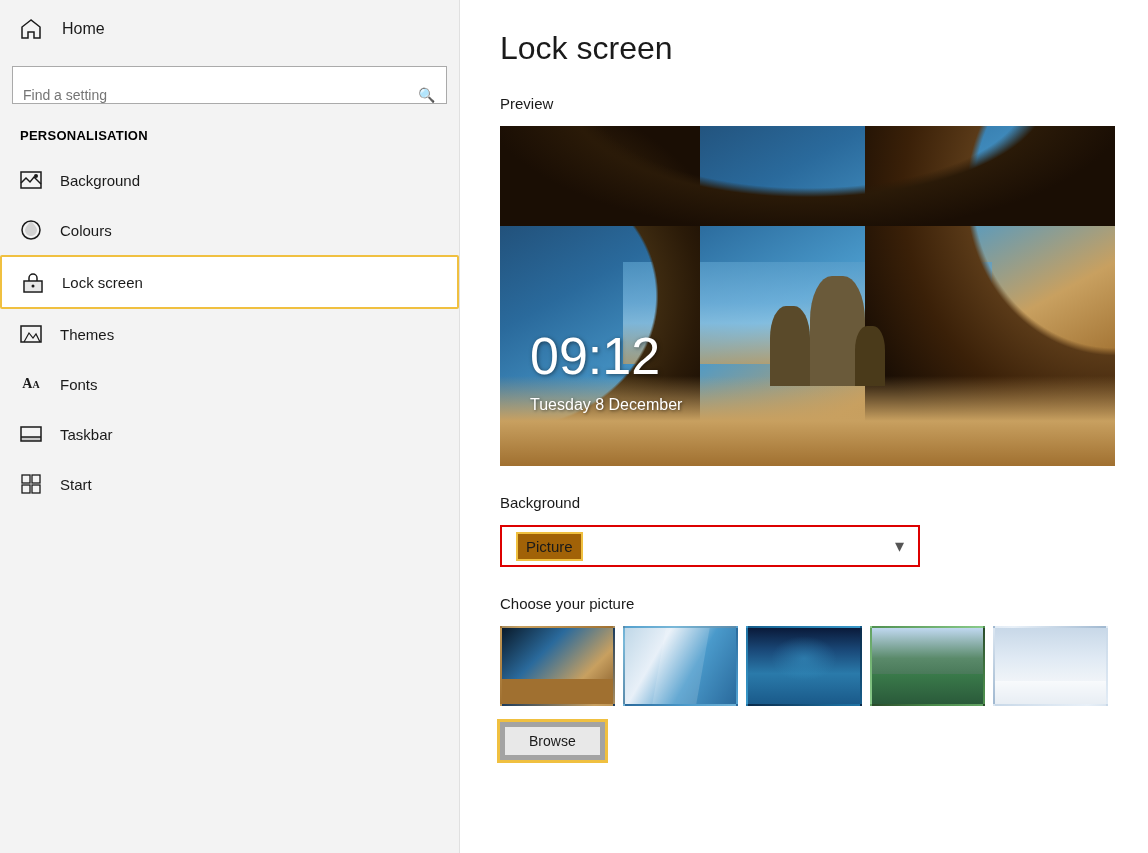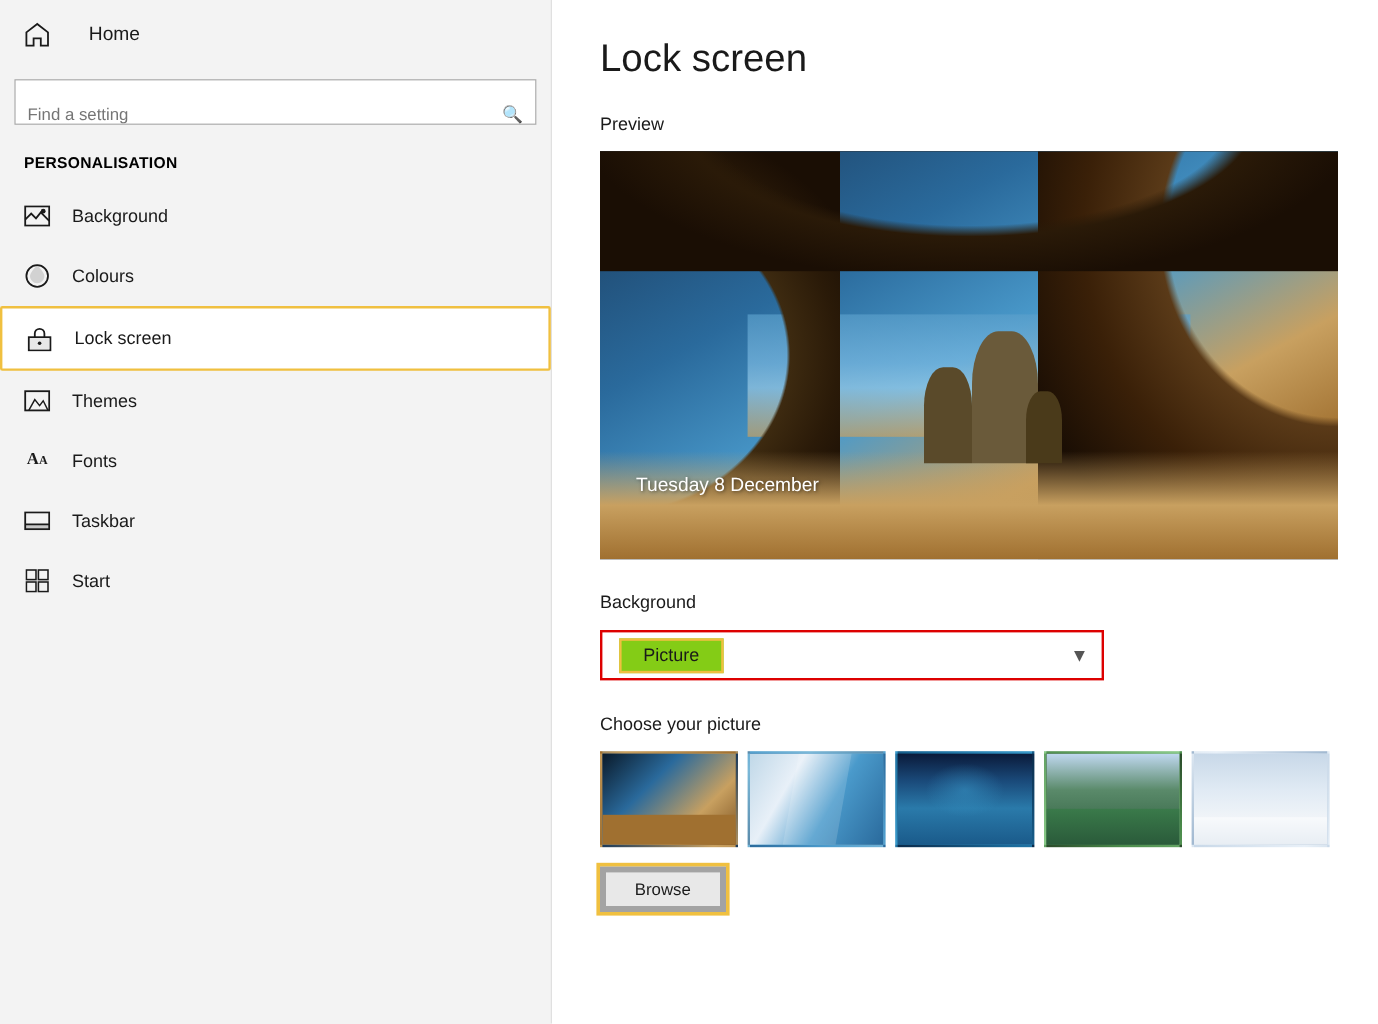--- a/index.html
+++ b/index.html
@@ -20,21 +20,21 @@
       flex-direction: column;
       padding: 0;
       flex-shrink: 0;
       border-right: 1px solid #e0e0e0;
     }
 
     .sidebar-home {
       display: flex;
       align-items: center;
       padding: 18px 20px;
-      gap: 32px;
+      gap: 20px;
       cursor: pointer;
     }
 
     .search-container {
       padding: 8px 12px 16px 12px;
     }
 
     .search-box {
       display: flex;
       align-items: flex-end;
@@ -240,22 +240,22 @@
       background: #fff;
       padding: 0 14px;
       cursor: pointer;
       font-size: 15px;
       color: #1a1a1a;
       position: relative;
     }
 
     .dropdown-inner {
       border: 2px solid #f0c040;
-      background: #84cc16;
-      padding: 4px 18px;
+      background: #a16207;
+      padding: 4px 8px;
       margin-right: 8px;
     }
 
     
     .pictures-label {
       font-size: 15px;
       color: #1a1a1a;
       margin-bottom: 14px;
     }
 
@@ -415,20 +415,21 @@
       <div class="cave-left"></div>
       <div class="cave-right"></div>
       <div class="cave-top"></div>
 
       <div class="beach"></div>
 
       <div class="rock1"></div>
       <div class="rock2"></div>
       <div class="rock3"></div>
 
+      <div class="preview-time">09:12</div>
 
       <div class="preview-date">Tuesday 8 December</div>
     </div>
   </div>
 
   
   <div class="dropdown-container">
     <div class="section-label">Background</div>
     <div class="dropdown">
       <span class="dropdown-inner">Picture</span>

